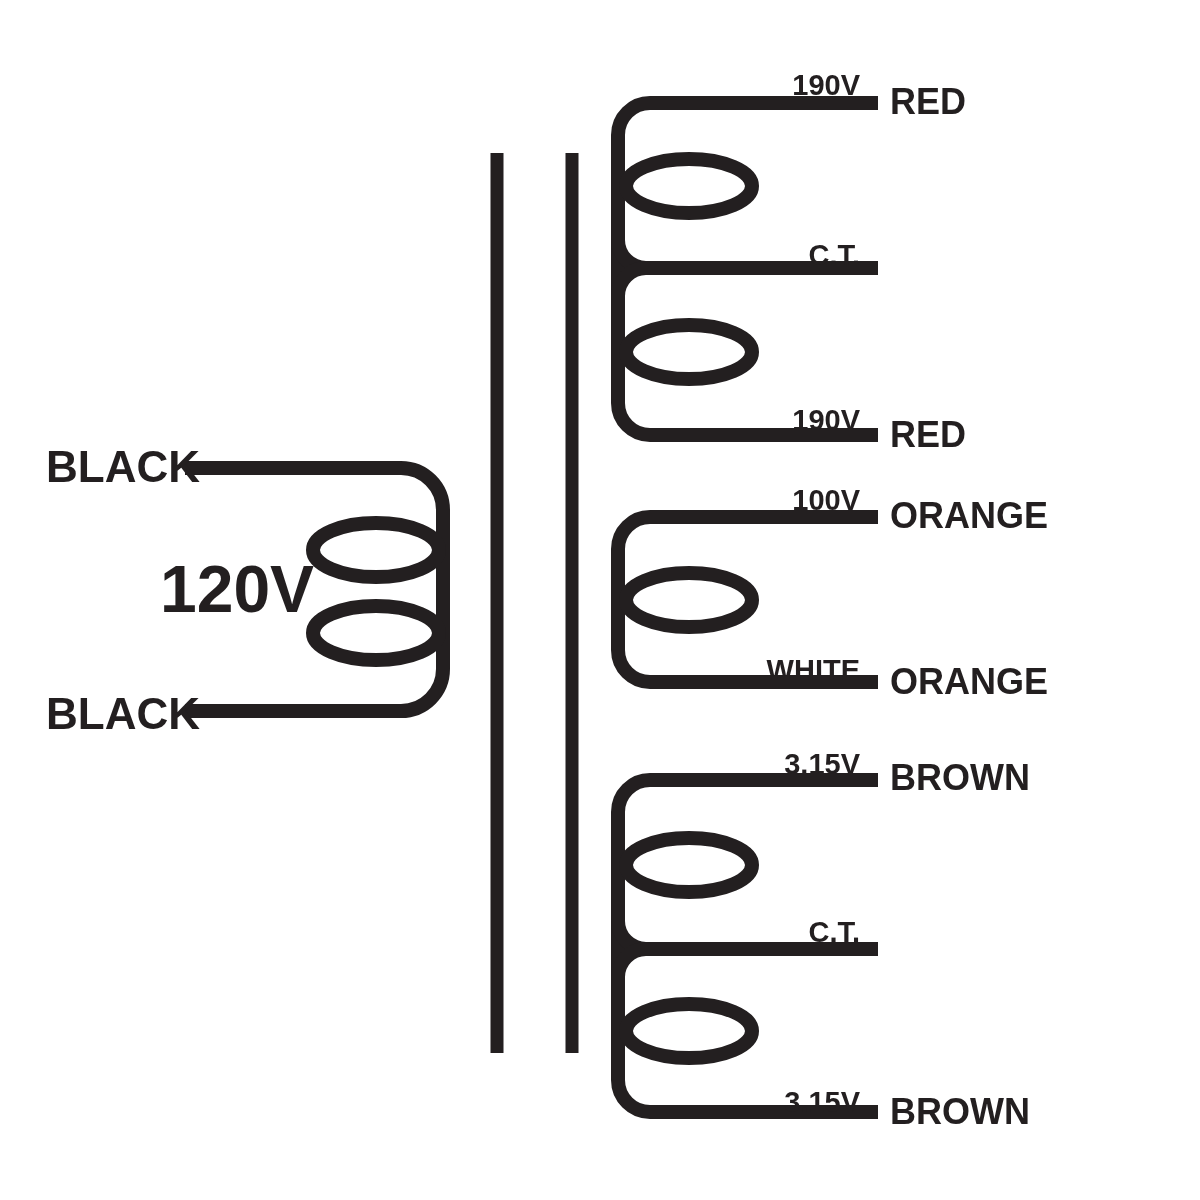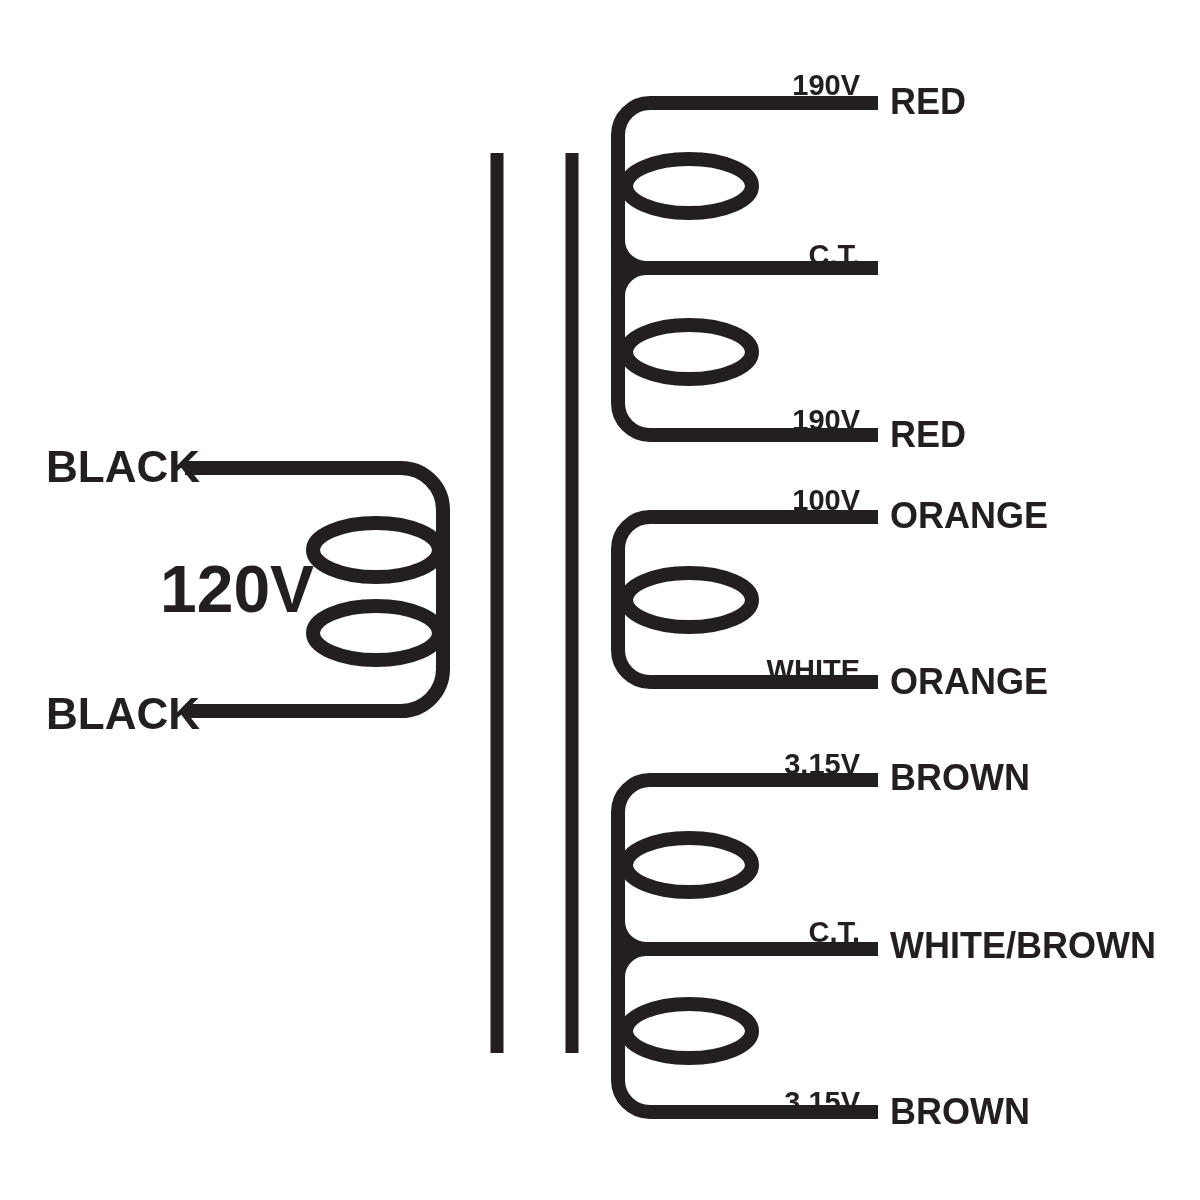--- a/index.html
+++ b/index.html
@@ -77,17 +77,16 @@
   <div class="lbl w" style="top:417px">RED</div>
 
   <div class="lbl v" style="top:475px">100V</div>
   <div class="lbl w" style="top:498px">ORANGE</div>
   <div class="lbl v" style="top:645px">WHITE</div>
   <div class="lbl w" style="top:664px">ORANGE</div>
 
   <div class="lbl v" style="top:739px">3.15V</div>
   <div class="lbl w" style="top:760px">BROWN</div>
   <div class="lbl v" style="top:907px">C.T.</div>
-  <div class="lbl w" style="top:928px">WHITE/BROWN</div>
   <div class="lbl v" style="top:1077px">3.15V</div>
   <div class="lbl w" style="top:1094px">BROWN</div>
 
 </div>
 
 </body></html>

